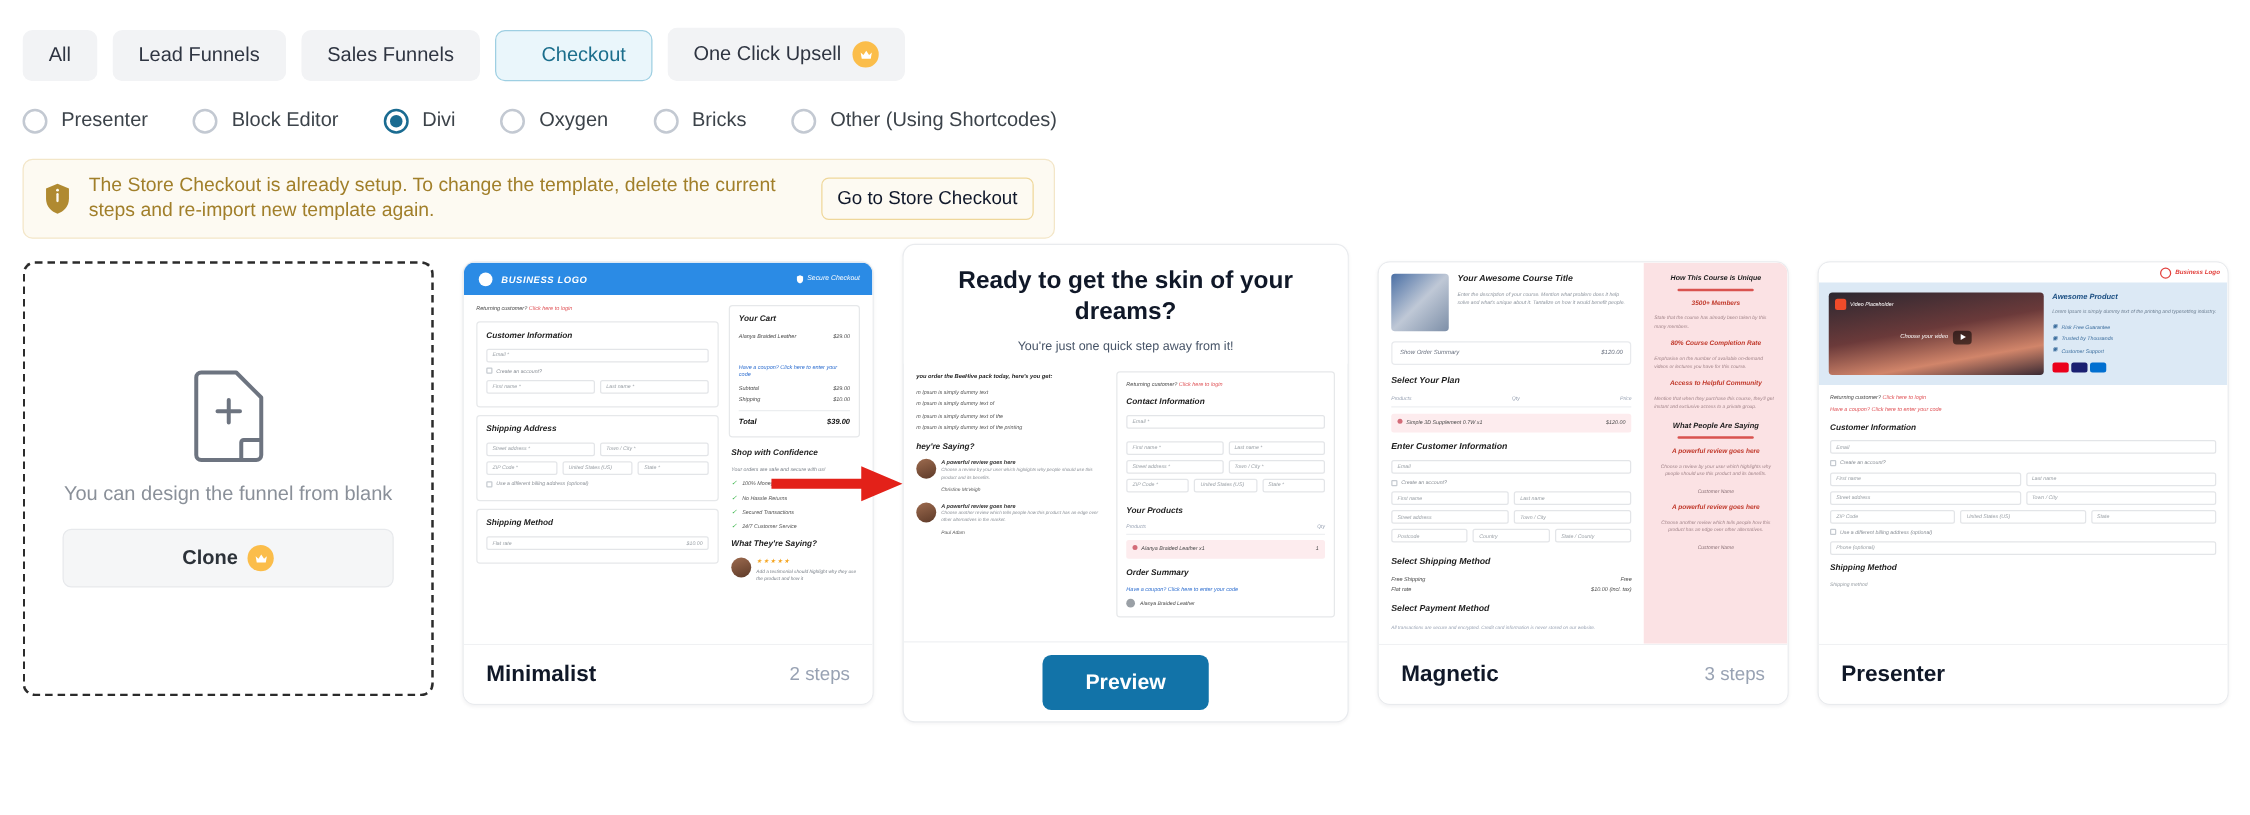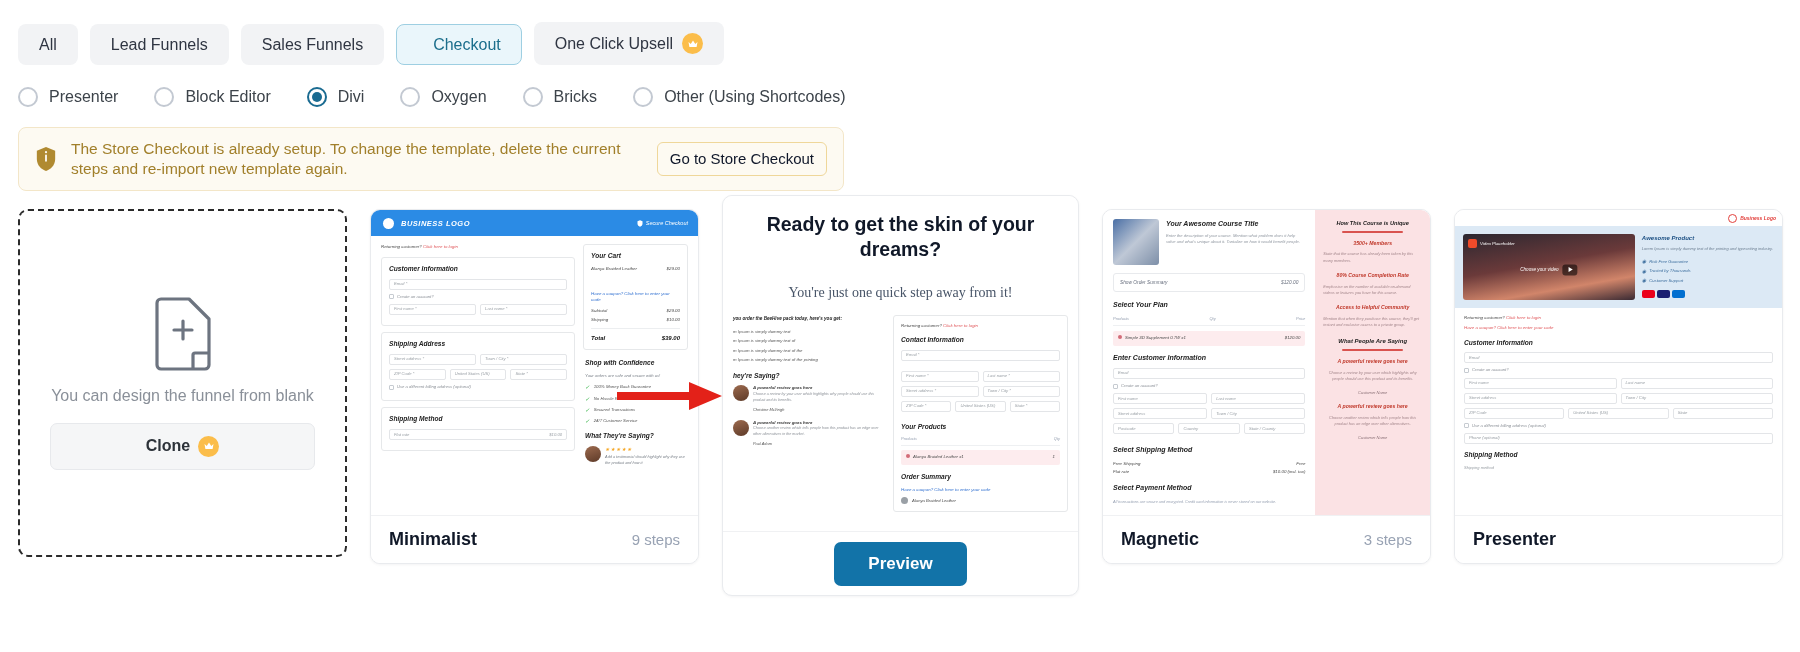--- a/index.html
+++ b/index.html
@@ -105,21 +105,21 @@
     width:357px; flex:0 0 auto; position:relative;
     border-radius:10px; background:#fff;
     border:1px solid #e9ebee; box-shadow:0 1px 3px rgba(16,24,40,.05);
     margin-top:-14px; height:auto;
   }
   .hover-head{
     padding:16px 14px 8px 14px; text-align:center; background:#fff;
     border-radius:10px 10px 0 0;
   }
   .hover-title{ font-size:19.5px; font-weight:700; color:#101828; line-height:1.25; }
-  .hover-sub{ font-size:14px; color:#475467; margin-top:24px;font-family:Liberation Serif, serif; }
+  .hover-sub{ font-size:10px; color:#475467; margin-top:11px; }
   .hover-body{ height:222px; overflow:hidden; position:relative; }
   .hover-foot{
     height:64px; display:flex; align-items:center; justify-content:center;
     border-top:1px solid #f0f1f3;
   }
   .preview-btn{
     background:#1273a8; color:#fff; border:none; border-radius:7px;
     padding:12px 34px; font-size:17px; font-weight:600; cursor:pointer;
   }
 
@@ -392,21 +392,21 @@
                     <div style="font-size:3.8px;color:#7a8089;line-height:1.6;">Add a testimonial should highlight why they use the product and how it</div>
                   </span>
                 </div>
               </div>
             </div>
           </div>
         </div>
       </div>
       <div class="tfoot">
         <span class="tname">Minimalist</span>
-        <span class="tsteps">9 steps</span>
+        <span class="tsteps">2 steps</span>
       </div>
     </div>
 
     <div class="hovercard">
       <div class="hover-head">
         <div class="hover-title">Ready to get the skin of your dreams?</div>
         <div class="hover-sub">You're just one quick step away from it!</div>
       </div>
       <div class="hover-body">
         <div class="mini" style="display:flex;gap:8px;padding:6px 10px;">

